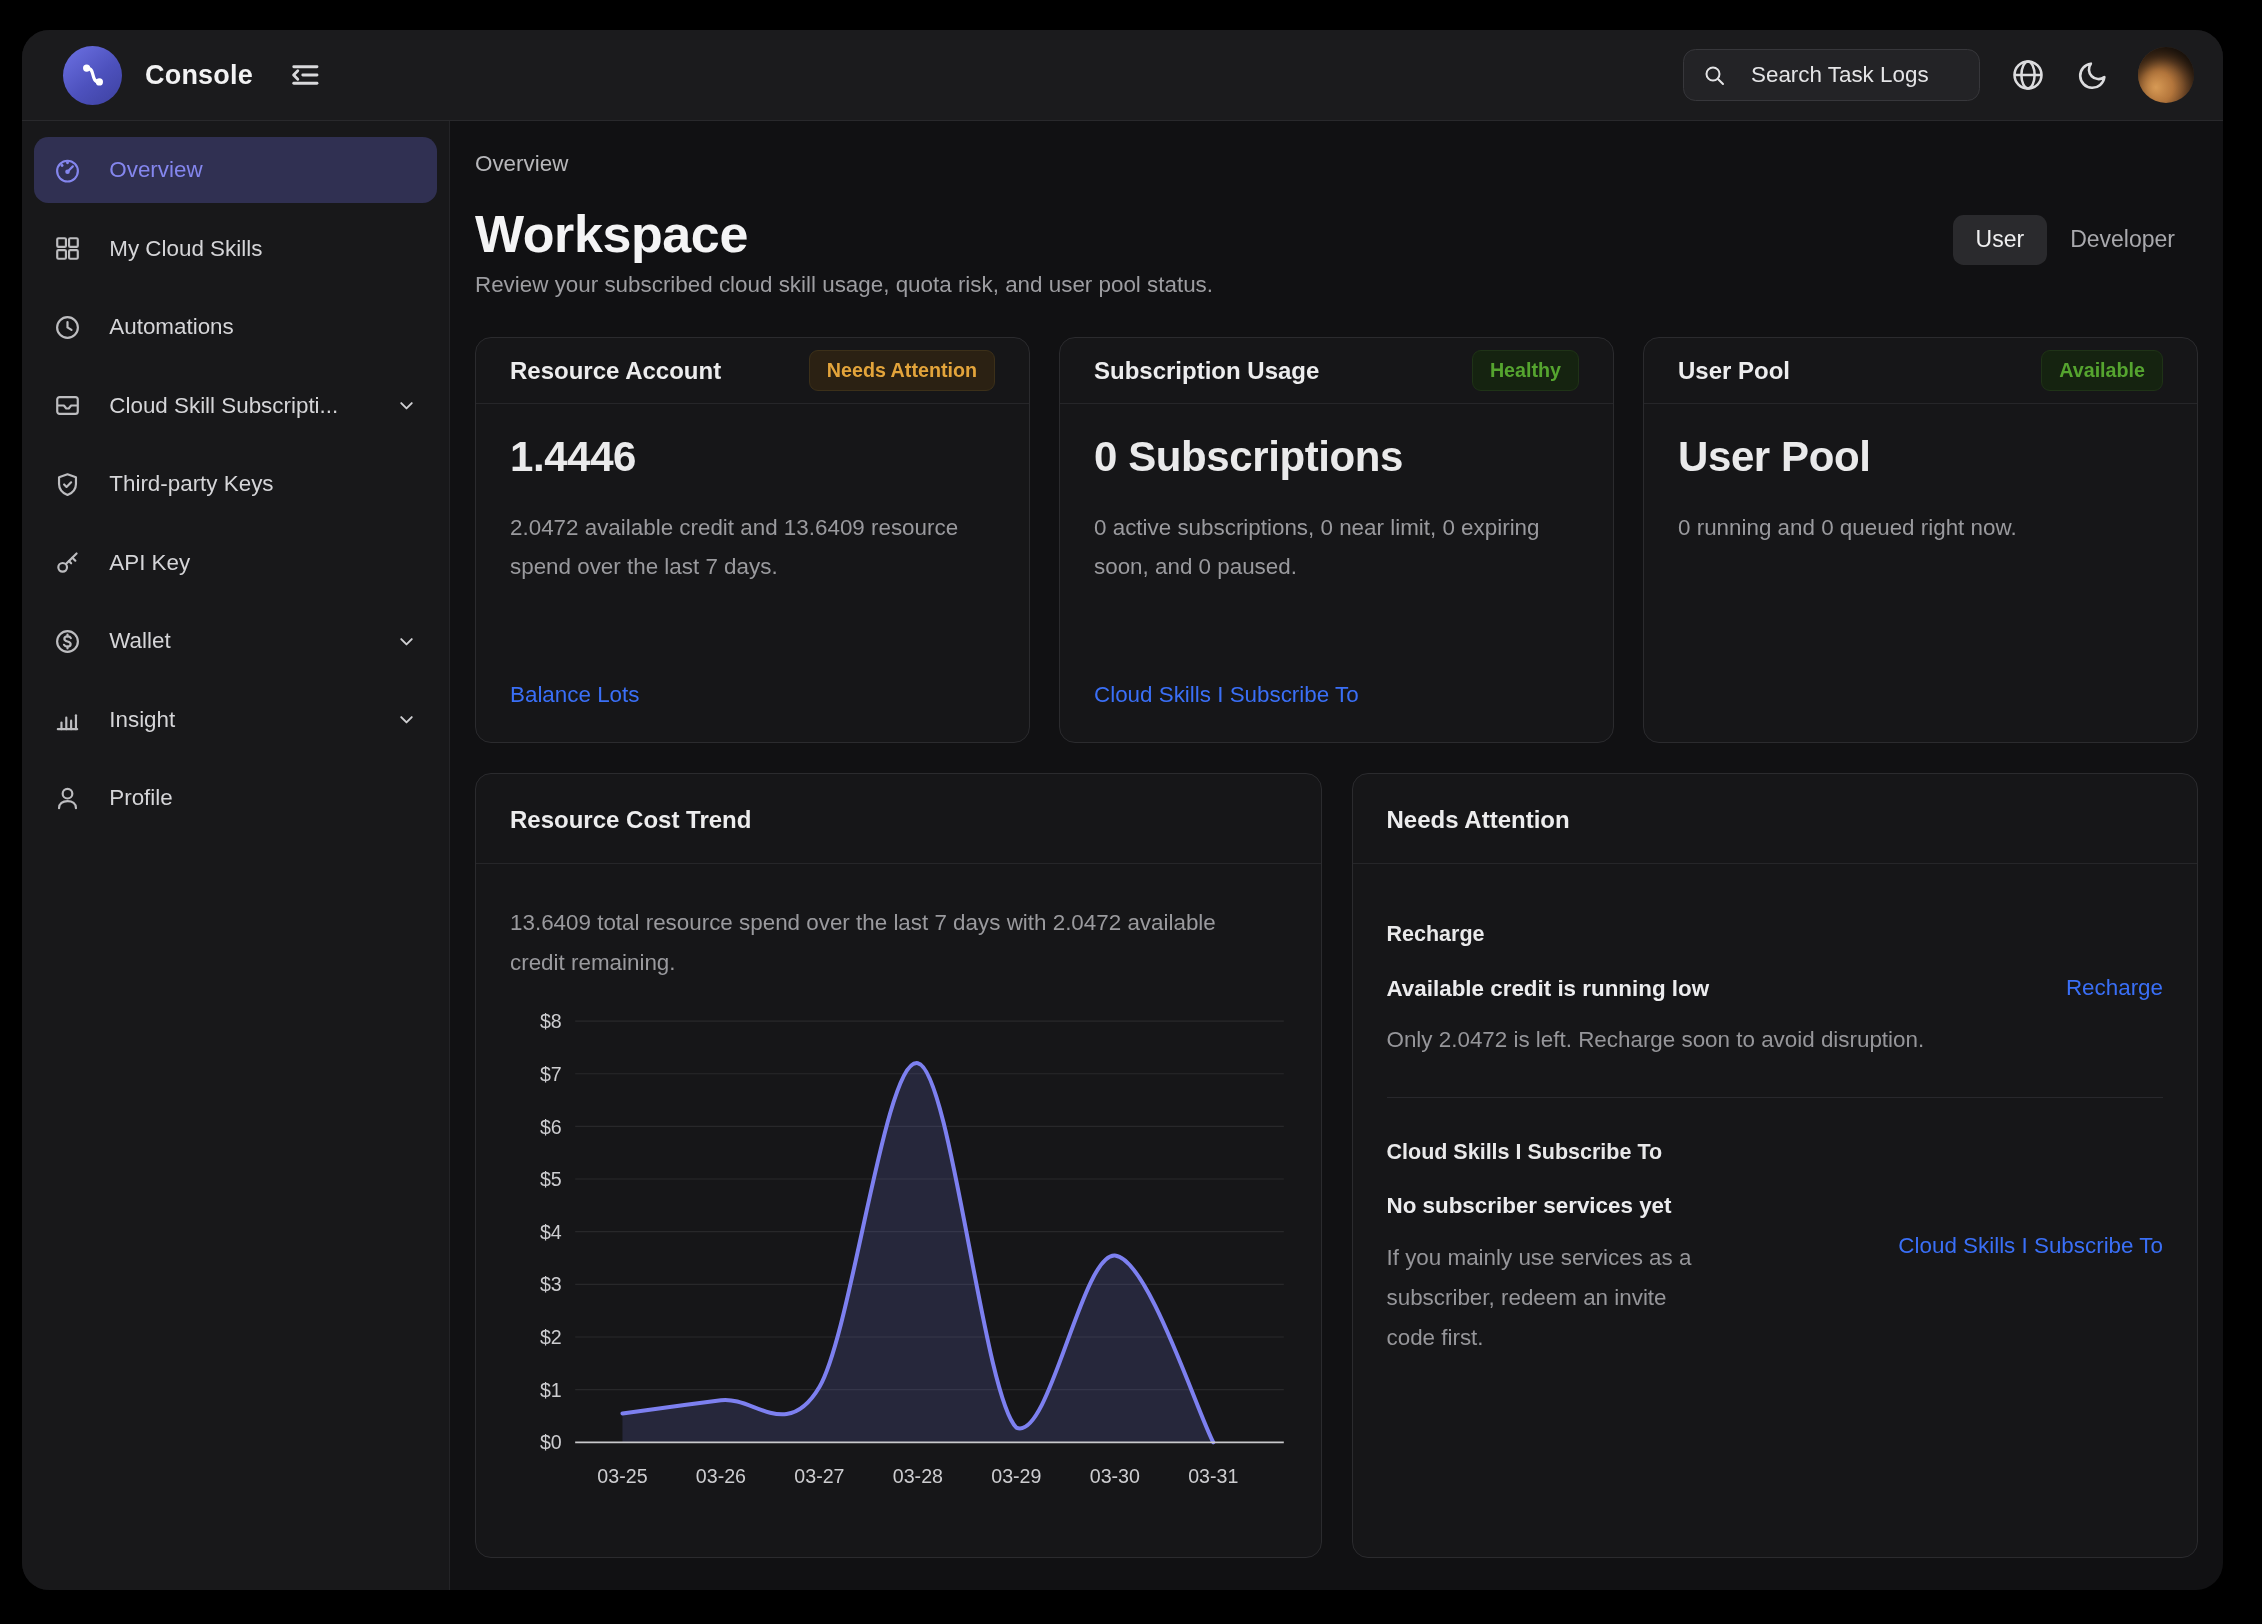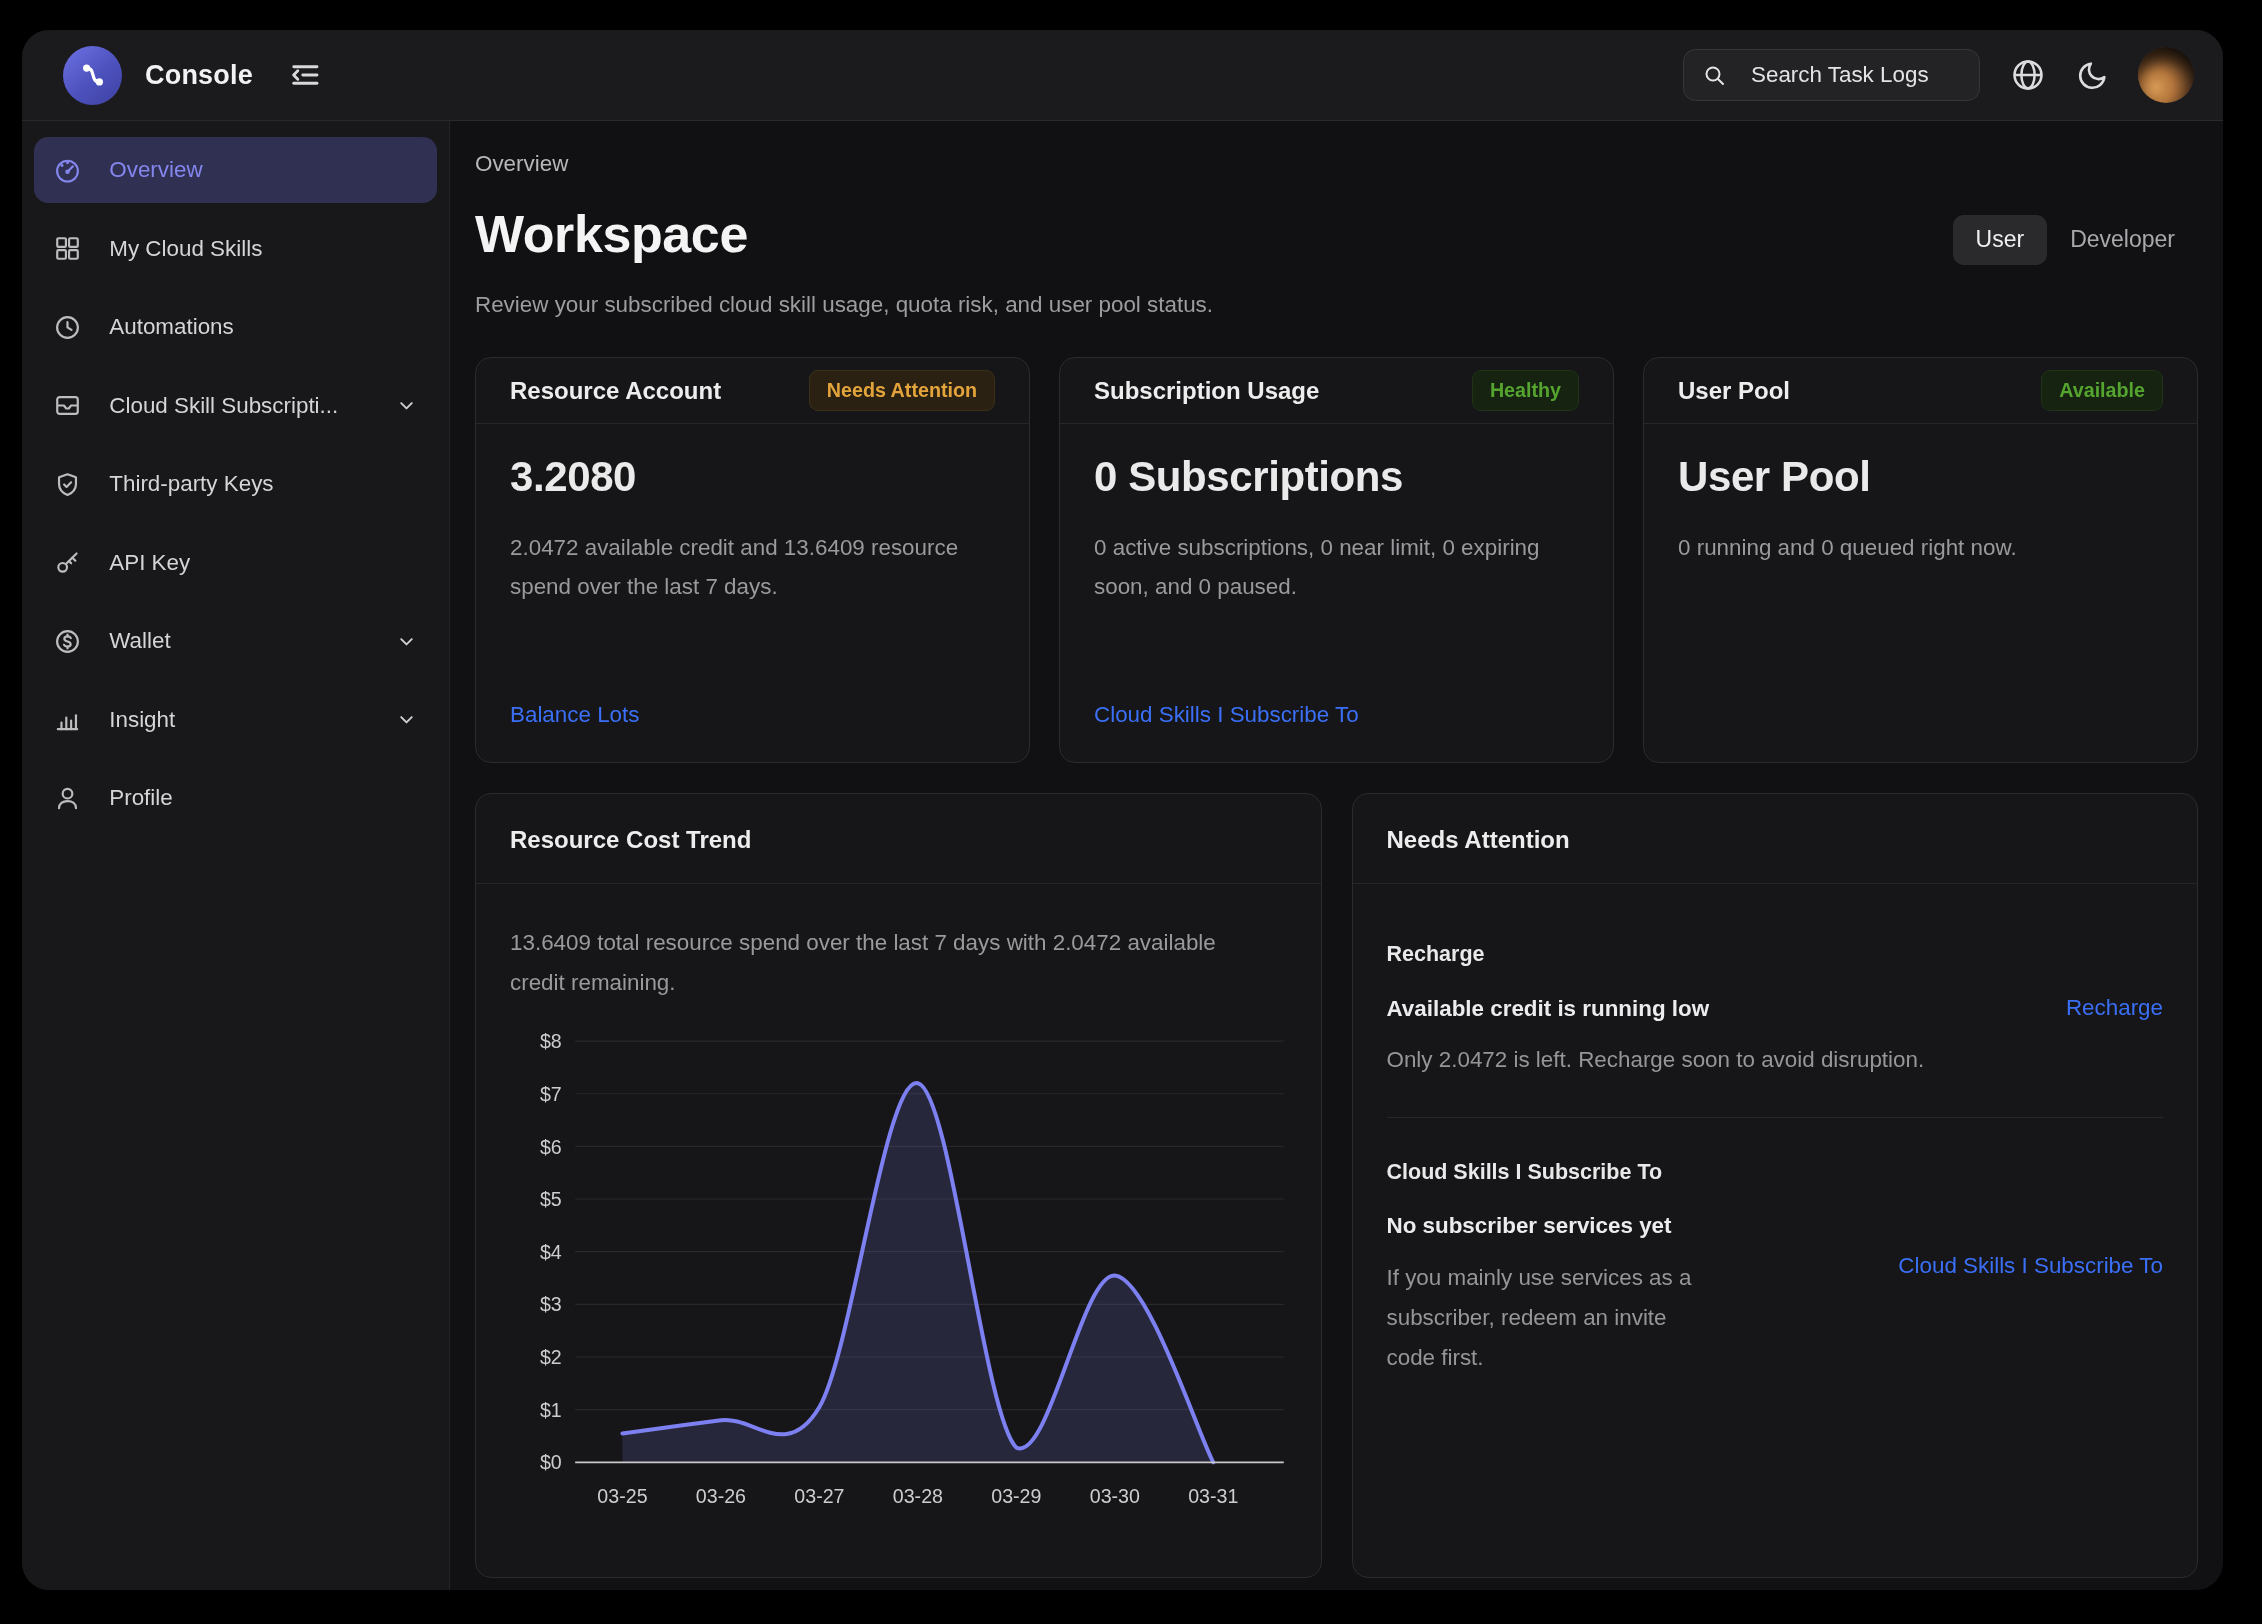--- a/index.html
+++ b/index.html
@@ -33,21 +33,21 @@
   .nav-item .nav-icon { width:29px; display:flex; color:#bdbdc0; flex:0 0 auto; }
   .nav-item .nav-label { font-size:22.4px; margin-left:27px; white-space:nowrap; }
   .nav-item .nav-chevron { margin-left:auto; color:#cfcfd2; display:flex; }
   .nav-item.active { background:var(--accent-bg,#303052); color:var(--accent,#8486ee); }
   .nav-item.active .nav-icon { color:var(--accent,#8486ee); }
 
   .content { flex:1; padding:30px 25px 0; overflow:hidden; }
   .breadcrumb { color:#b7b7ba; font-size:22.4px; }
   .head-row { display:flex; justify-content:space-between; align-items:flex-start; margin-top:27px; }
   .page-title { color:#f4f4f5; font-size:52px; font-weight:700; letter-spacing:-0.4px; }
-  .page-subtitle { color:#9d9da1; font-size:22.4px; margin-top:28px; }
+  .page-subtitle { color:#9d9da1; font-size:22.4px; margin-top:8px; }
   .view-toggle { display:flex; align-items:center; margin-top:10.7px;margin-left:32px; }
   .seg { font-size:23px; padding:11.6px 23px; border-radius:10.7px; cursor:pointer; color:#a9a9ad; }
   .seg.active { background:#2a2a2d; color:#efeff0; }
 
   
   .stats-grid { display:grid; grid-template-columns:repeat(3,1fr); gap:29px; margin-top:39px; }
   .card { background:#161618; border:1.3px solid #2b2b2e; border-radius:16px; overflow:hidden;
           display:flex; flex-direction:column; }
   .stat-card { height:406px; }
   .card-head { display:flex; align-items:center; justify-content:space-between;
@@ -252,21 +252,21 @@
           </div>
         </div>
 
         <div class="stats-grid">
           <section class="card stat-card">
             <div class="card-head">
               <span class="card-title">Resource Account</span>
               <span class="badge warning">Needs Attention</span>
             </div>
             <div class="card-body">
-              <div class="stat-value">3.2080</div>
+              <div class="stat-value">1.4446</div>
               <div class="stat-desc">2.0472 available credit and 13.6409 resource spend over the last 7 days.</div>
               <a class="card-link">Balance Lots</a>
             </div>
           </section>
 
           <section class="card stat-card">
             <div class="card-head">
               <span class="card-title">Subscription Usage</span>
               <span class="badge success">Healthy</span>
             </div>

